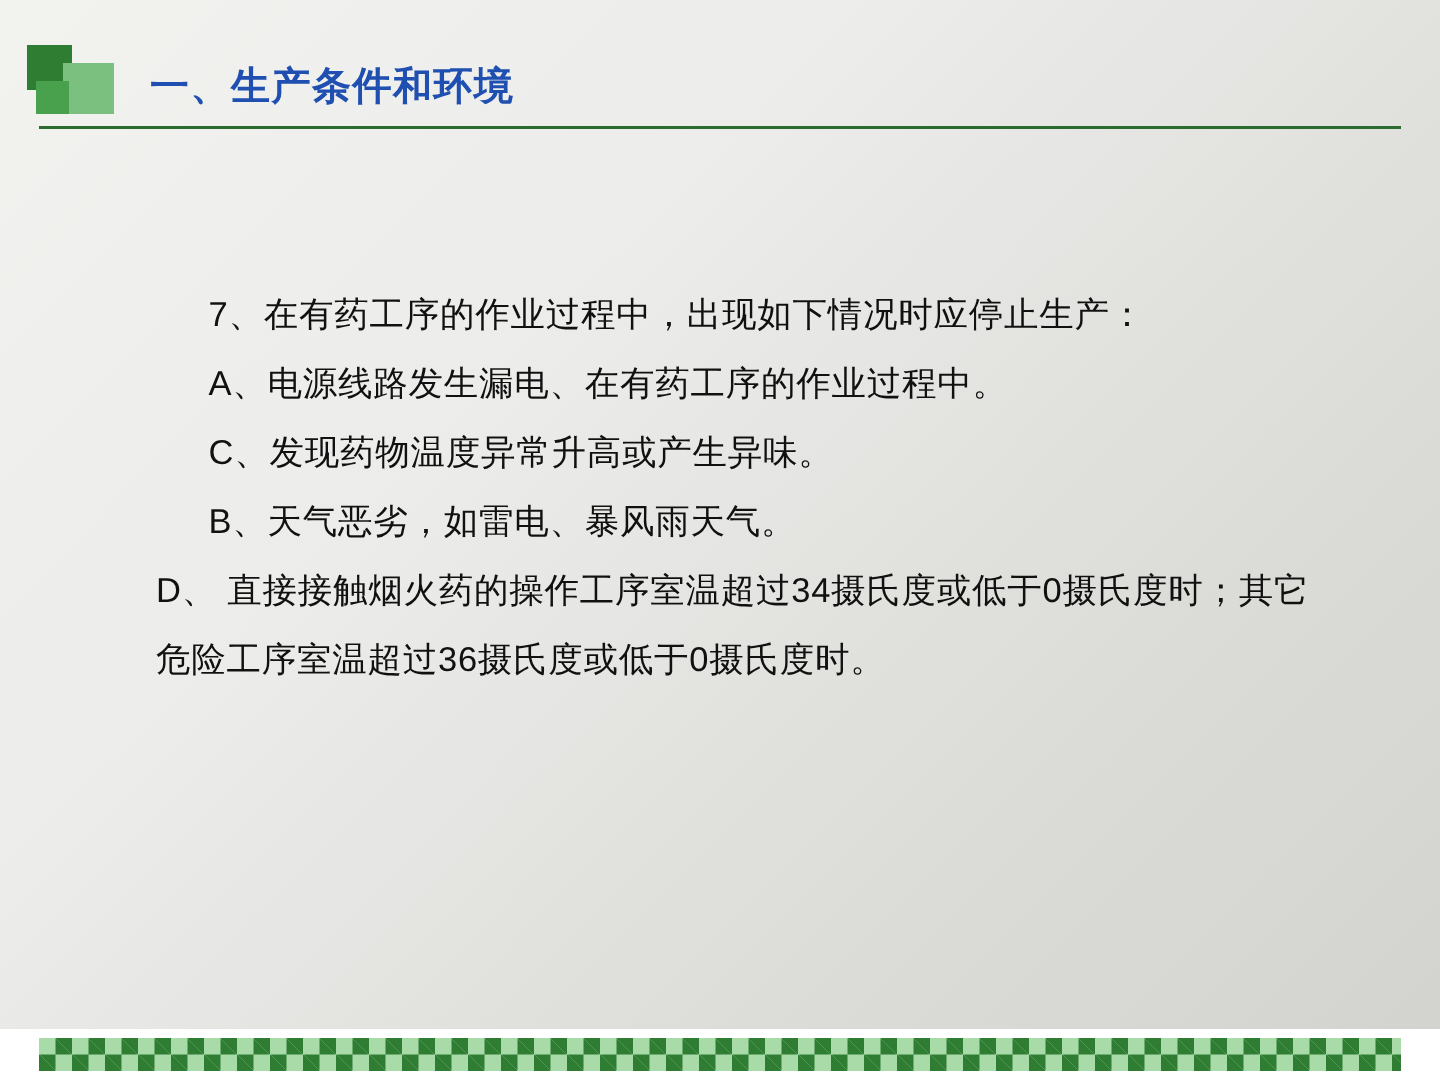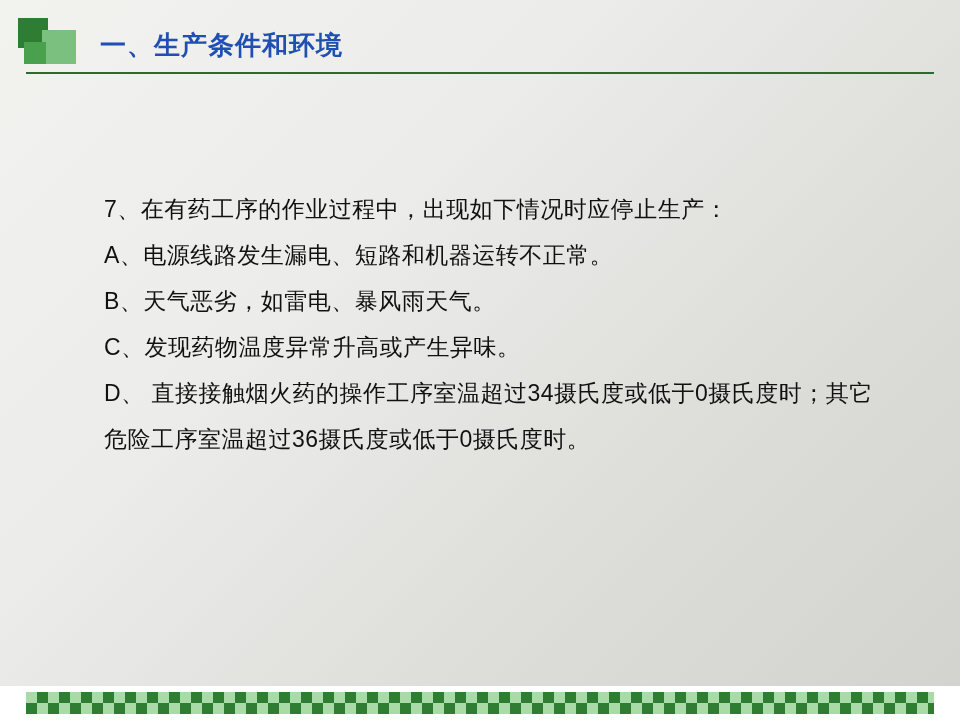--- a/index.html
+++ b/index.html
@@ -17,21 +17,21 @@
     width: 960px;
     height: 720px;
     background: linear-gradient(135deg, #f2f2ef 0%, #ececeb 35%, #dcdcd8 70%, #d2d2ce 100%);
     box-sizing: border-box;
     overflow: hidden;
   }
 
   
   .header {
     position: absolute;
-    top: 0;
+    top: 12px;
     left: 0;
     width: 960px;
     height: 78px;
   }
   .header-squares {
     position: absolute;
     left: 18px;
     top: 18px;
     width: 62px;
     height: 52px;
@@ -69,20 +69,21 @@
     left: 104px;
     top: 186px;
     width: 790px;
   }
   .line {
     font-size: 23px;
     color: #111111;
     line-height: 46px;
     letter-spacing: 0.5px;
     white-space: pre-wrap;
+    margin-left: 35px;
   }
   .para {
     font-size: 23px;
     color: #111111;
     line-height: 46px;
     letter-spacing: 0.5px;
     text-indent: 0;
   }
 
   
@@ -118,23 +119,23 @@
       <div class="sq sq-a"></div>
       <div class="sq sq-b"></div>
       <div class="sq sq-c"></div>
     </div>
     <div class="header-title">一、生产条件和环境</div>
     <div class="header-rule"></div>
   </div>
 
   <div class="content">
     <div class="line">7、在有药工序的作业过程中，出现如下情况时应停止生产：</div>
-    <div class="line">A、电源线路发生漏电、短路和机器运转不正常。</div>
+    <div class="line">A、电源线路发生漏电、在有药工序的作业过程中。</div>
+    <div class="line">C、发现药物温度异常升高或产生异味。</div>
     <div class="line">B、天气恶劣，如雷电、暴风雨天气。</div>
-    <div class="line">C、发现药物温度异常升高或产生异味。</div>
     <div class="para">D、 直接接触烟火药的操作工序室温超过34摄氏度或低于0摄氏度时；其它危险工序室温超过36摄氏度或低于0摄氏度时。</div>
   </div>
 
   <div class="footer">
     <div class="checker"></div>
   </div>
 
 </div>
 
 </body></html>

